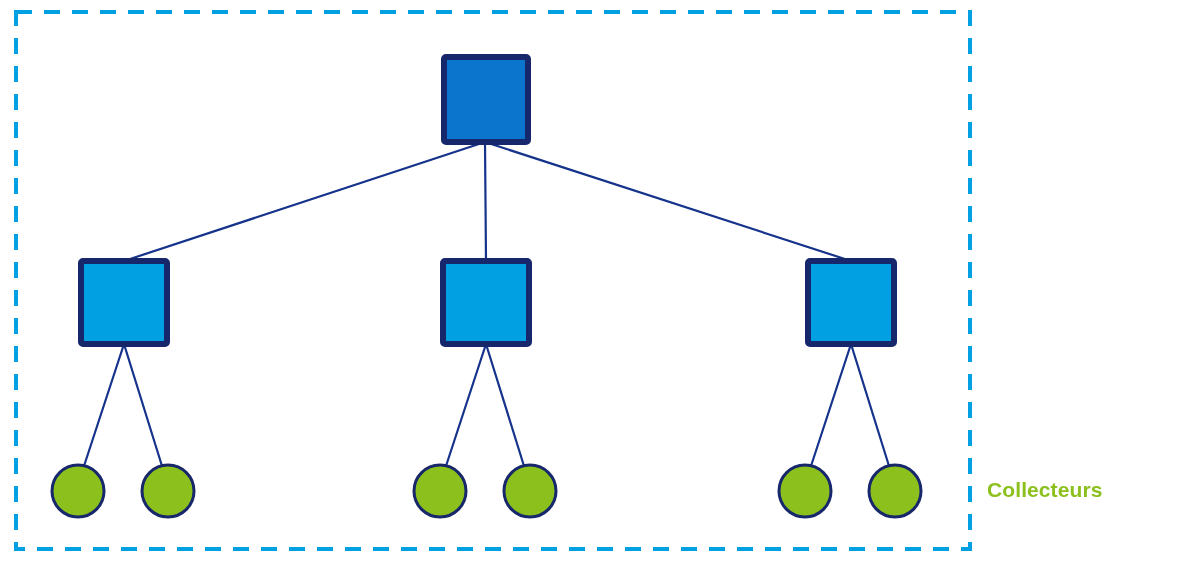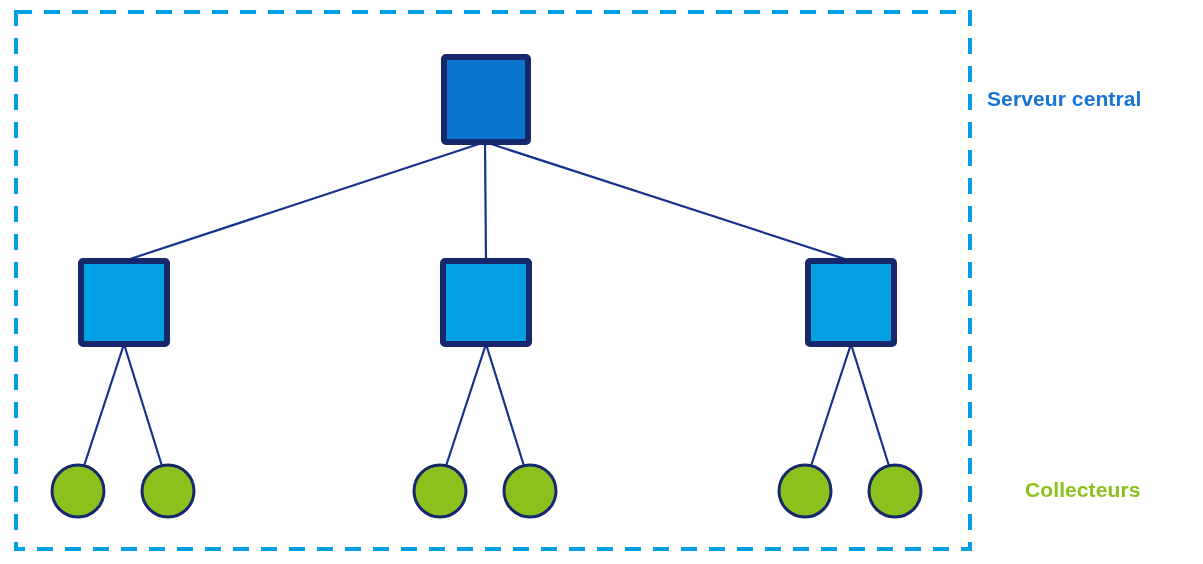--- a/index.html
+++ b/index.html
@@ -30,21 +30,21 @@
     position: absolute;
     font-family: "Liberation Sans", sans-serif;
     font-weight: bold;
     font-size: 21px;
     letter-spacing: 0.1px;
     white-space: nowrap;
     line-height: 1;
   }
   #label-central  { left: 987px; top: 88px;  color: #1574D4; }
   #label-remote   { left: 987px; top: 283px; color: #17A3E0; }
-  #label-collect  { left: 1025px; top: 479px; color: #8CC01C; }
+  #label-collect  { left: 987px; top: 479px; color: #8CC01C; }
 </style>
 </head>
 <body>
 
 <div id="diagram-root">
 
   <svg id="diagram-svg" viewBox="0 0 1203 564" xmlns="http://www.w3.org/2000/svg">
     <g id="boundary-layer">
         <rect x="16" y="12" width="954" height="537" fill="none" stroke="#00A0E3" stroke-width="4" stroke-dasharray="16 12" stroke-linecap="butt"></rect>
       </g>
@@ -66,18 +66,17 @@
         <rect x="808" y="261" width="86" height="83" fill="#00A0E3" stroke="#16276B" stroke-width="6" rx="2" ry="2"></rect>
         <circle cx="78" cy="491" r="26" fill="#8CC01C" stroke="#16276B" stroke-width="3"></circle>
         <circle cx="168" cy="491" r="26" fill="#8CC01C" stroke="#16276B" stroke-width="3"></circle>
         <circle cx="440" cy="491" r="26" fill="#8CC01C" stroke="#16276B" stroke-width="3"></circle>
         <circle cx="530" cy="491" r="26" fill="#8CC01C" stroke="#16276B" stroke-width="3"></circle>
         <circle cx="805" cy="491" r="26" fill="#8CC01C" stroke="#16276B" stroke-width="3"></circle>
         <circle cx="895" cy="491" r="26" fill="#8CC01C" stroke="#16276B" stroke-width="3"></circle>
       </g>
   </svg>
 
-  <div class="tier-label" id="label-central">Serveur central</div>
 
 
   <div class="tier-label" id="label-collect">Collecteurs</div>
 
 </div>
 
 </body></html>

